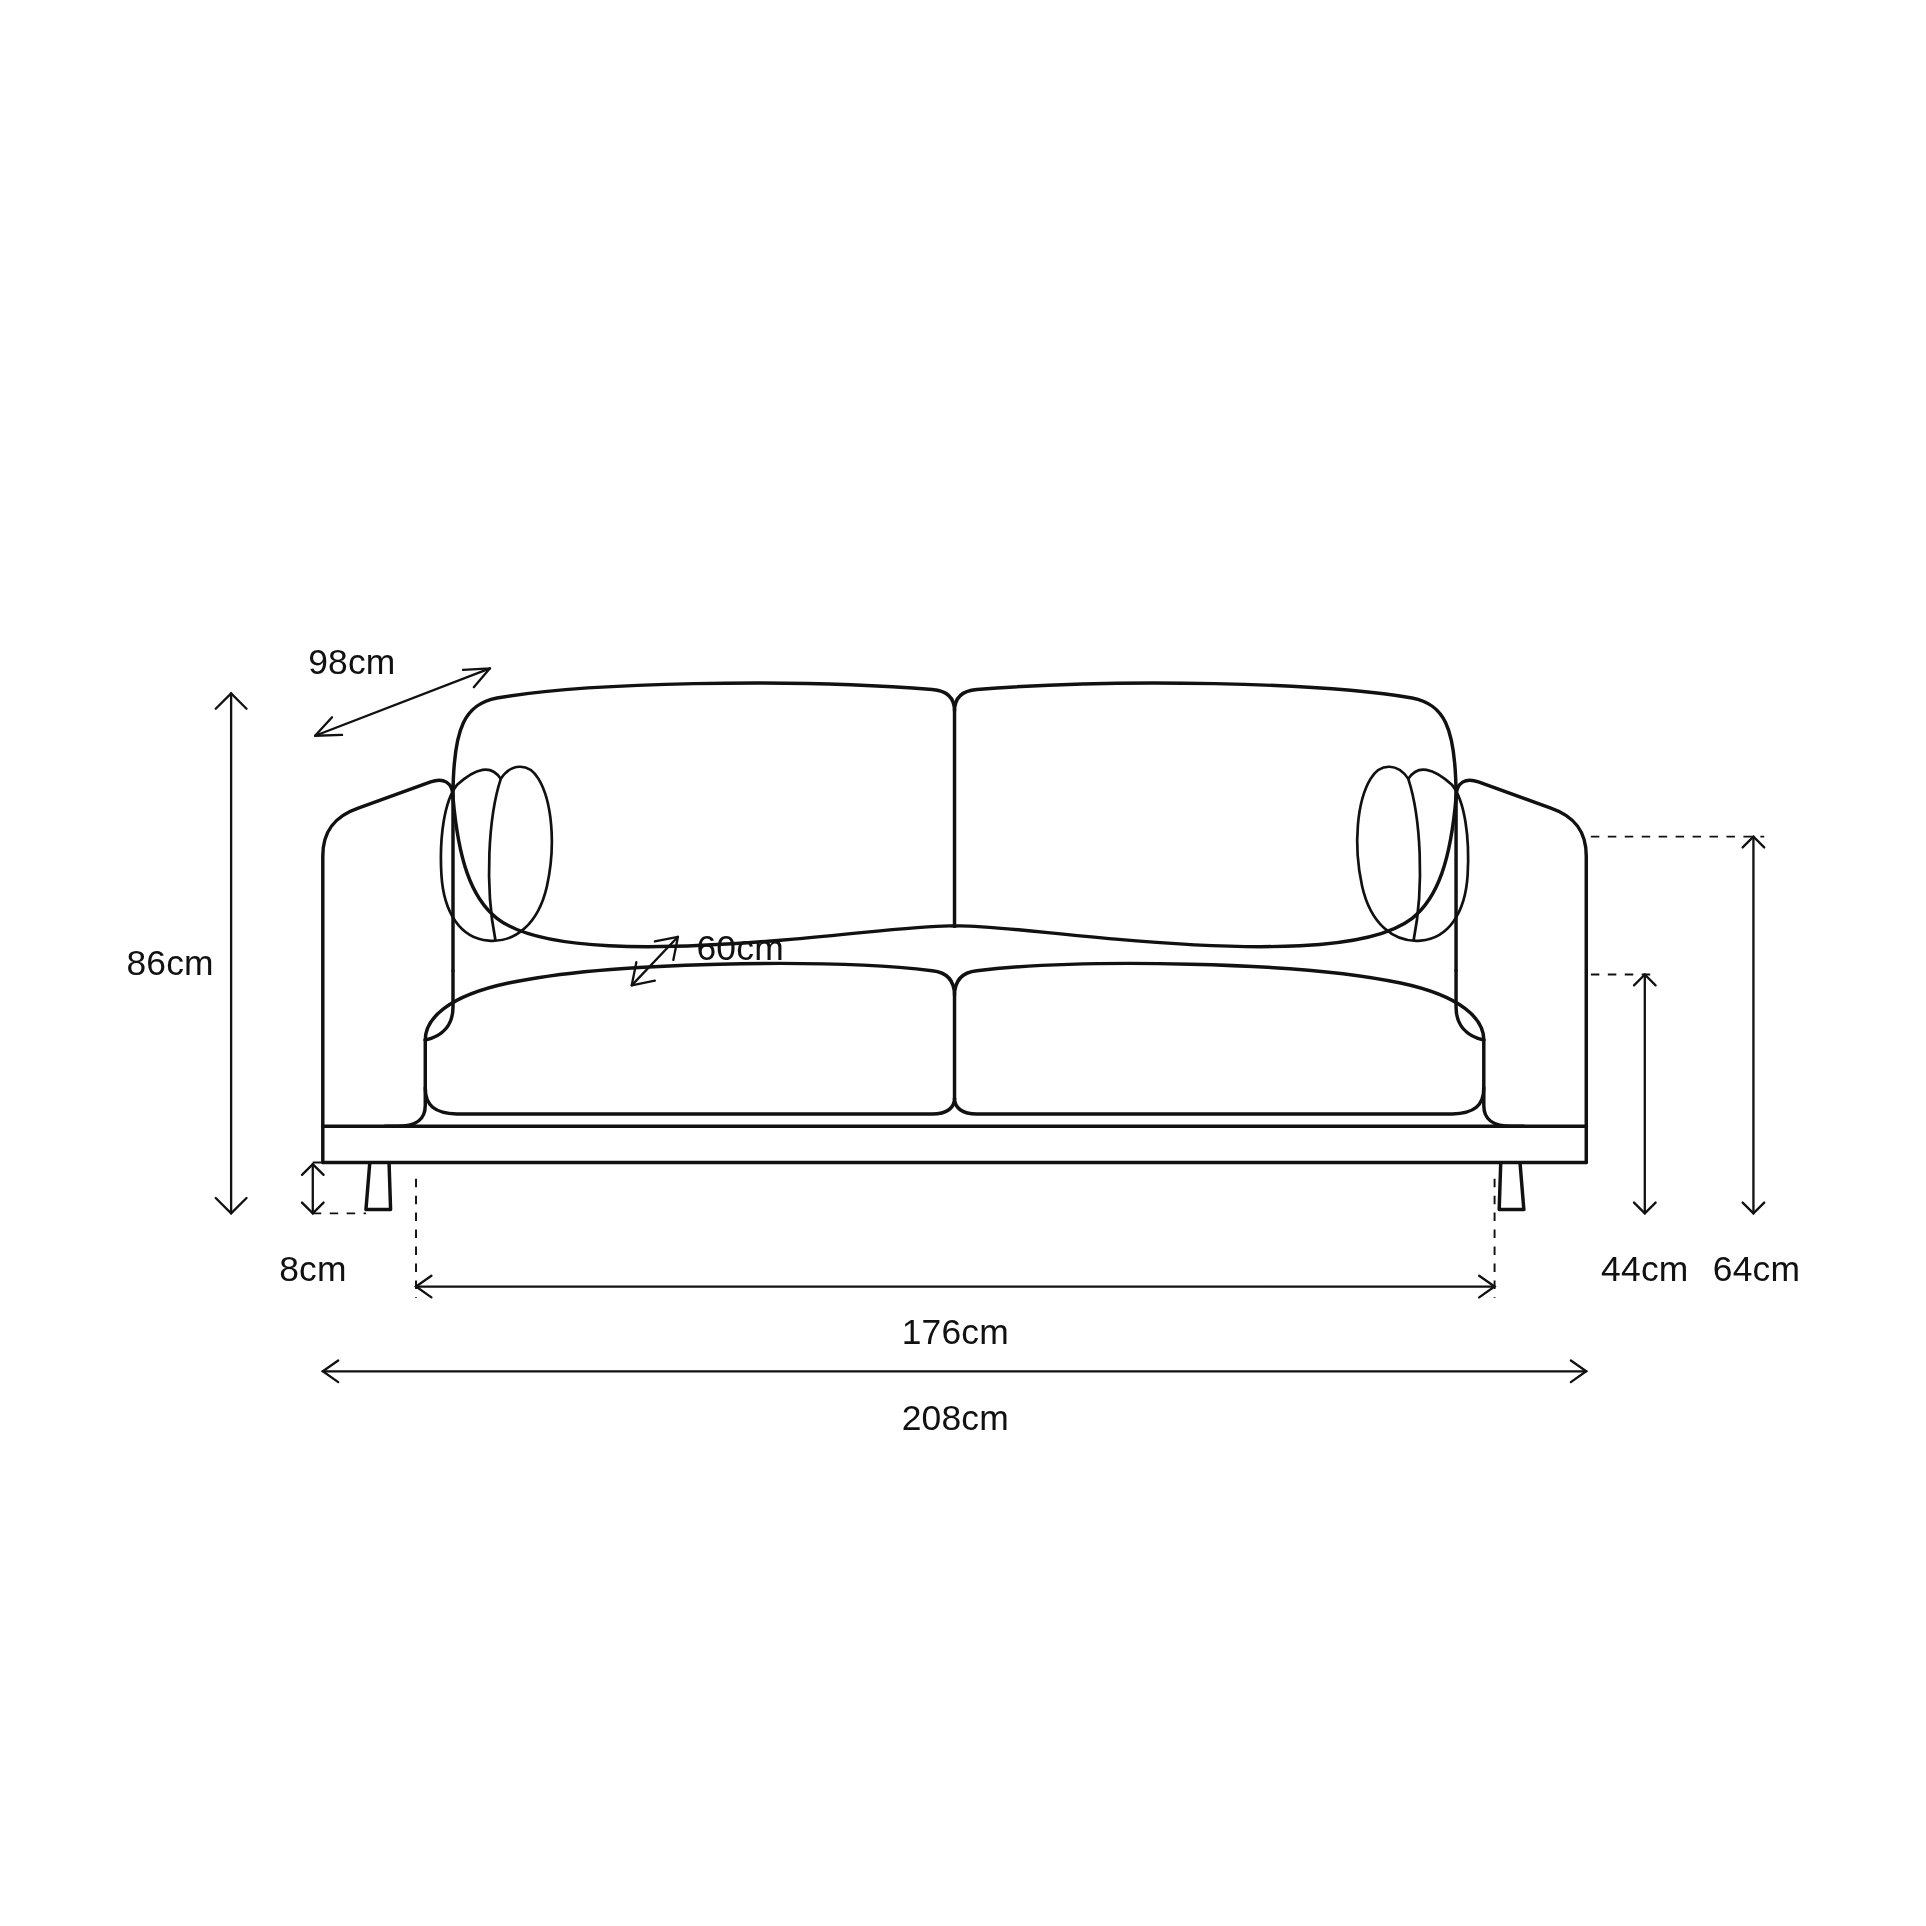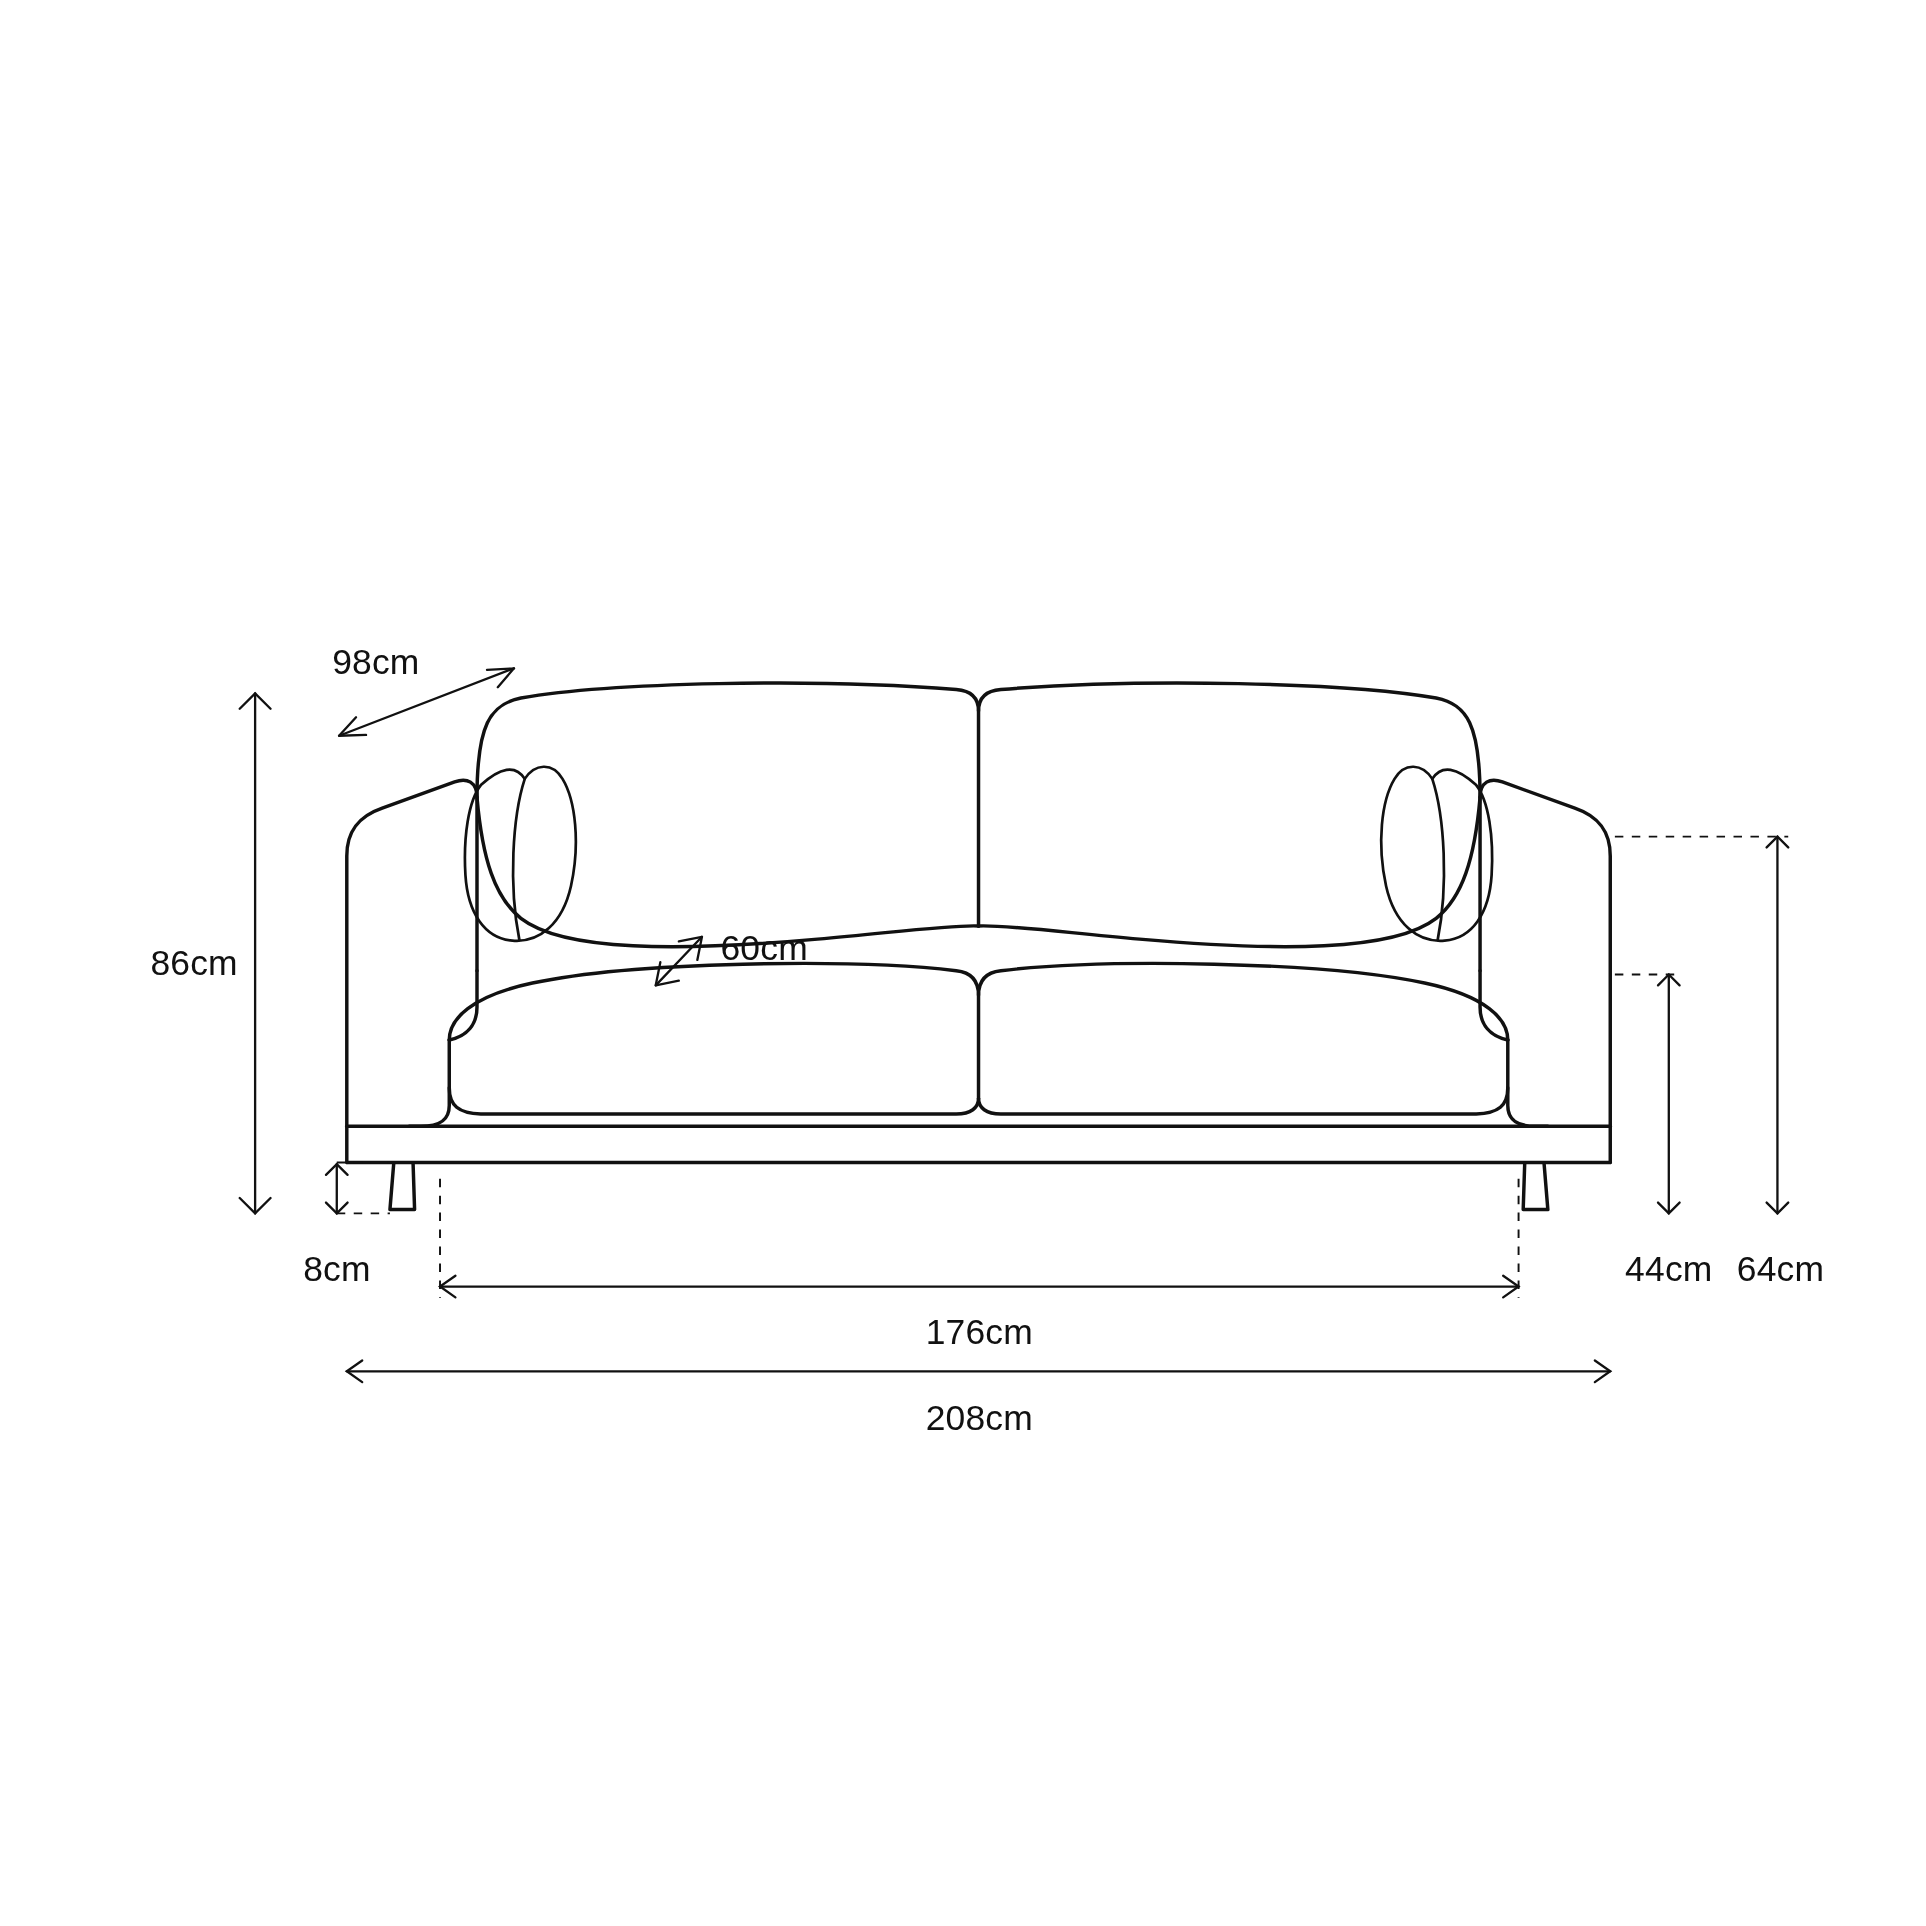--- a/index.html
+++ b/index.html
@@ -11,21 +11,20 @@
     width: 1926px;
     height: 1926px;
     font-family: "Liberation Sans", sans-serif;
     color: #1a1a1a;
     overflow: hidden;
   }
   #diagram-root {
     position: relative;
     width: 1622px;
     height: 1926px;
-    margin-left: 24px;
   }
   svg#sofa-diagram {
     position: absolute;
     left: 0;
     top: 0;
     width: 1926px;
     height: 1926px;
     display: block;
   }
   .dim-label {

